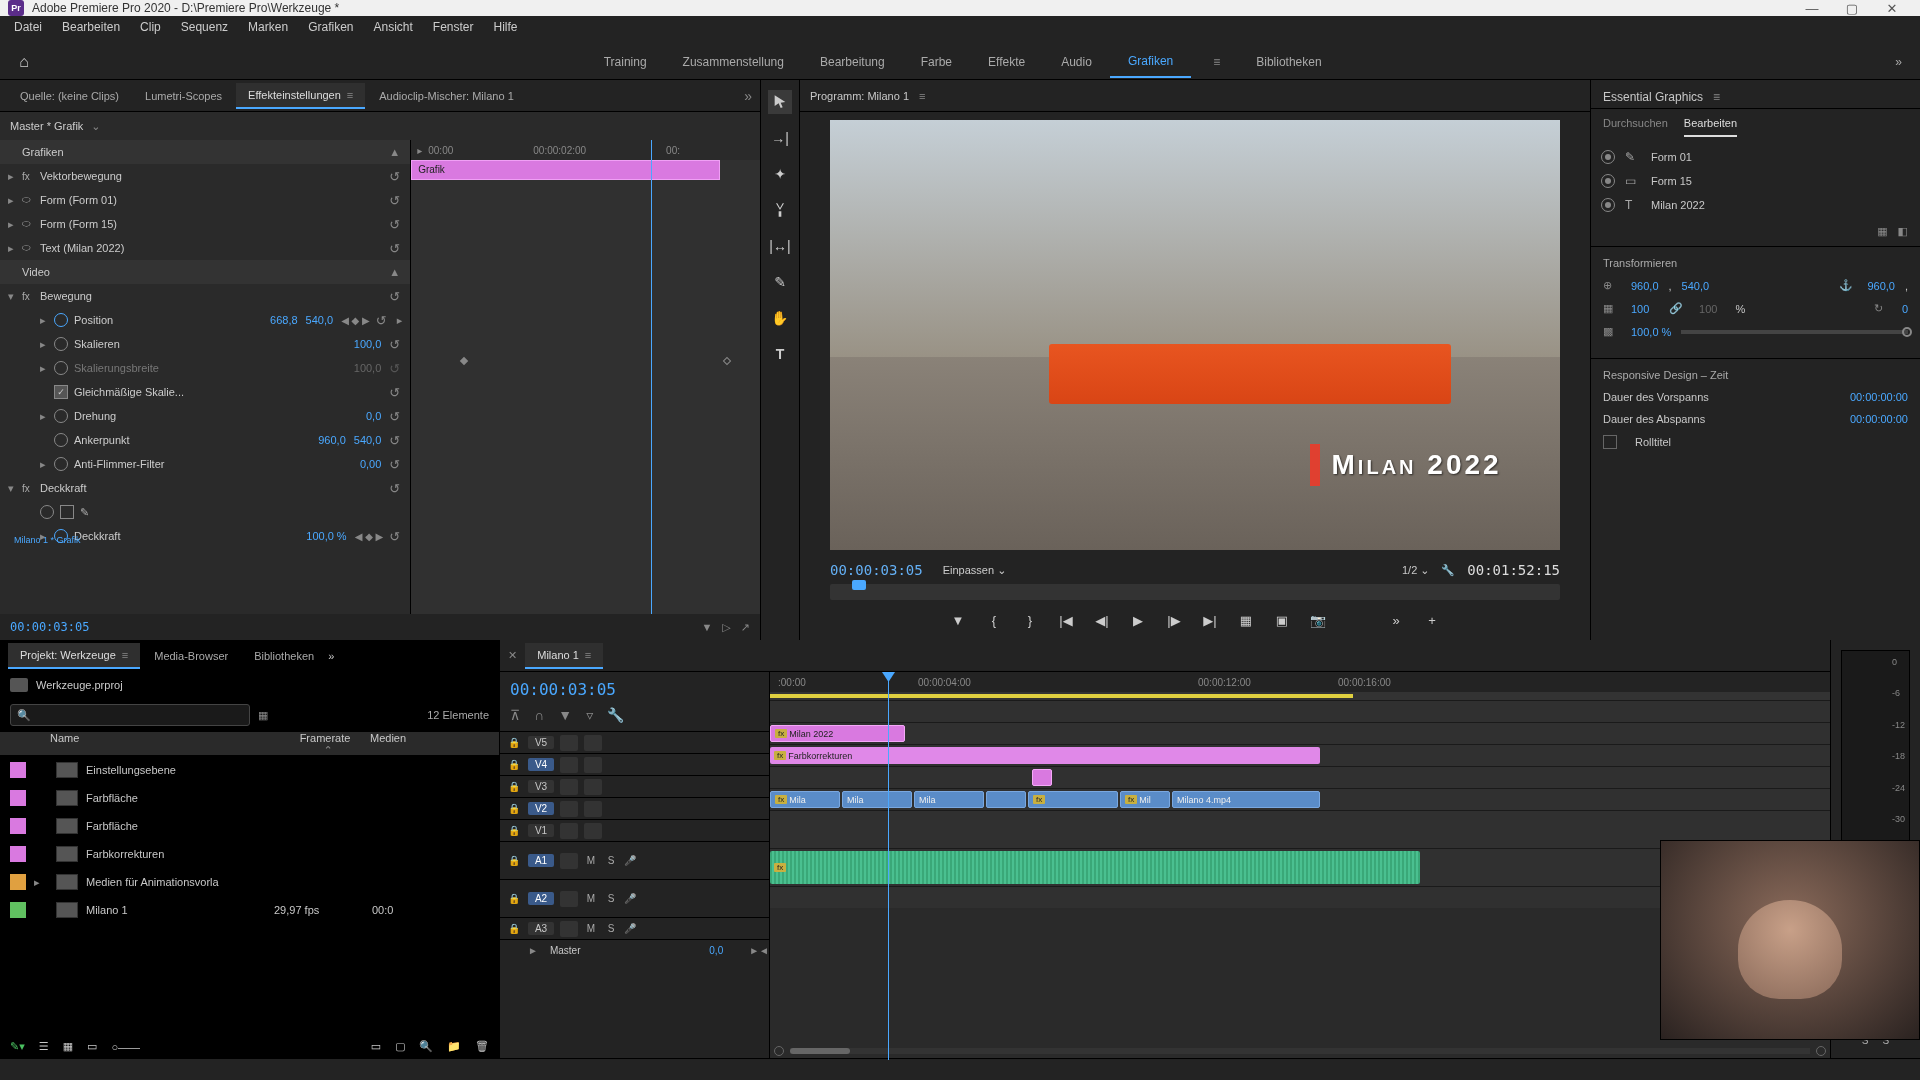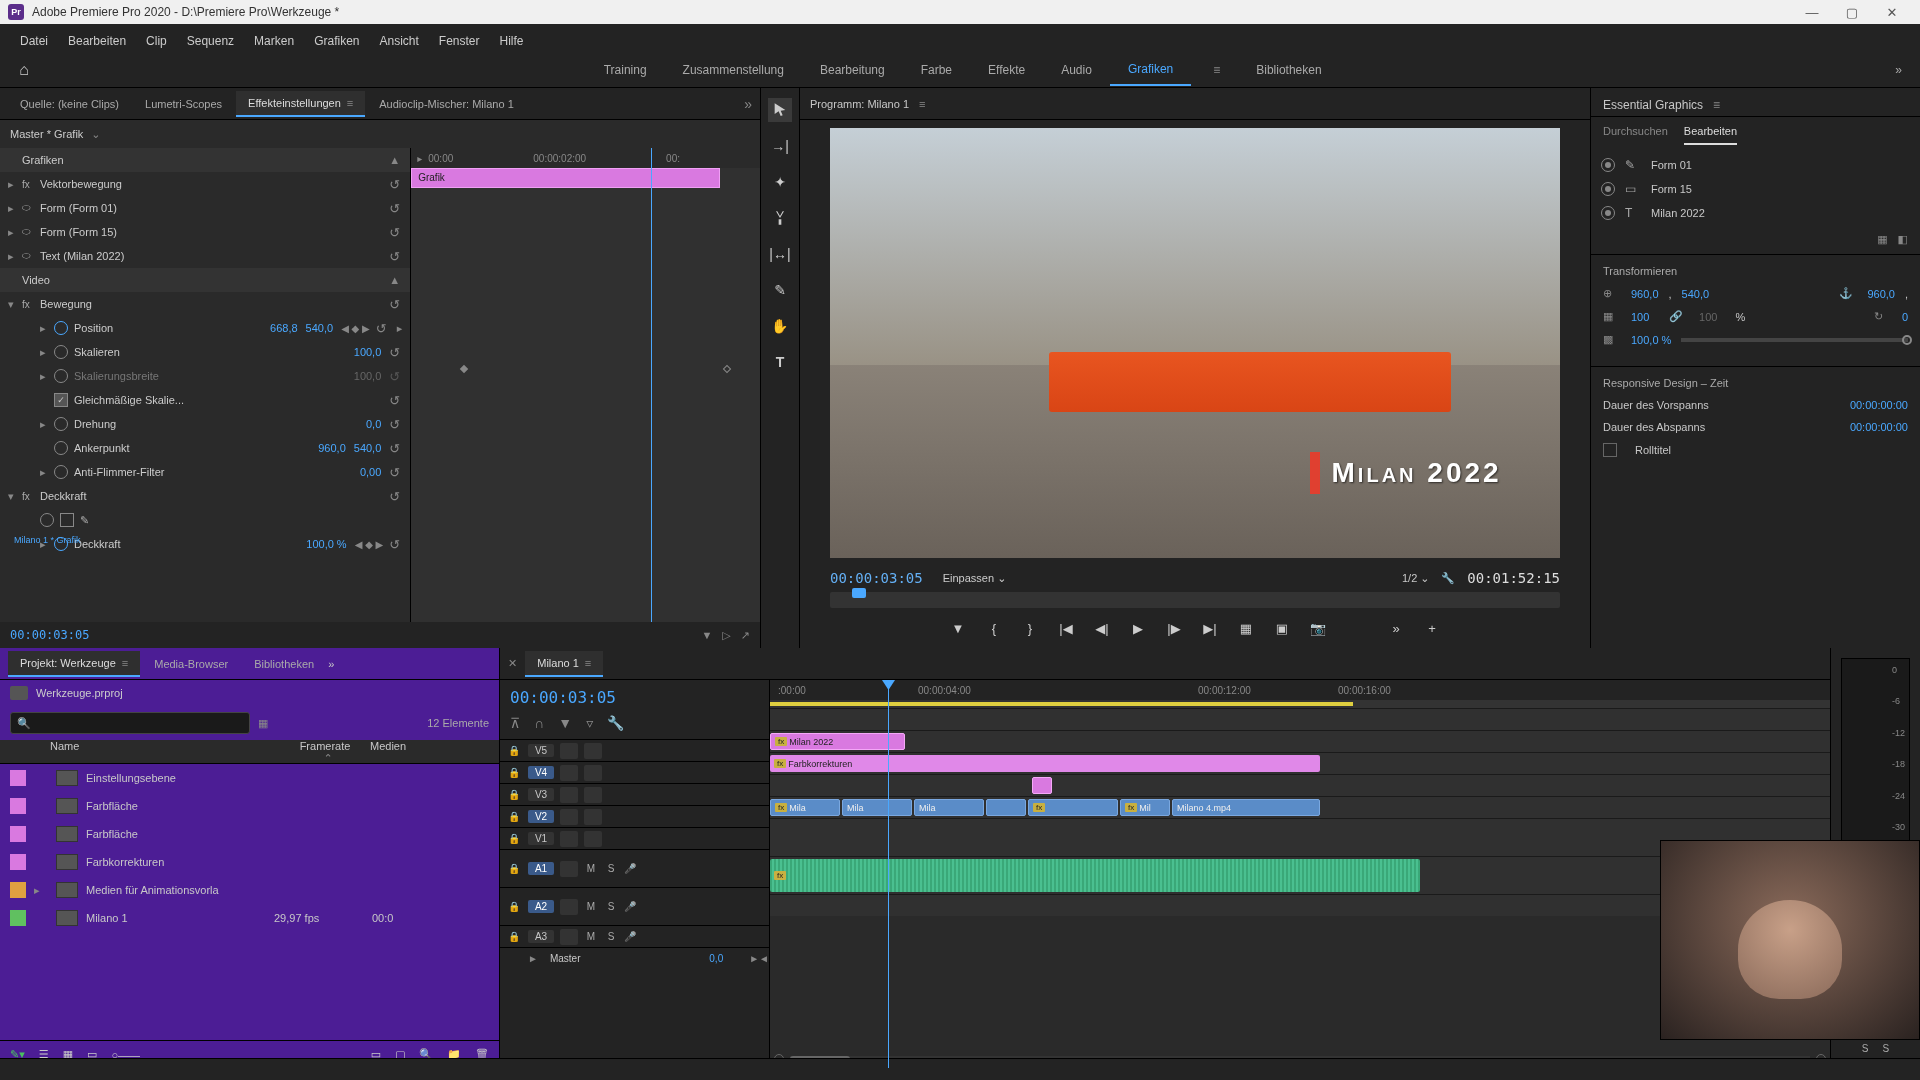--- a/index.html
+++ b/index.html
@@ -1,26 +1,26 @@
 <!DOCTYPE html>
 <html><head>
 <meta charset="utf-8">
 <style>
 * { margin:0; padding:0; box-sizing:border-box; font-family:"Segoe UI",Arial,sans-serif; user-select:none; }
 body { background:#1a1a1a; color:#c8c8c8; font-size:11px; width:1920px; height:1080px; overflow:hidden; position:relative; }
 
 
-.title-bar { height:24px; background:#f0f0f0; display:flex; align-items:center; padding:0 8px; color:#333; font-size:12px; }
+.title-bar { height:16px; background:#f0f0f0; display:flex; align-items:center; padding:0 8px; color:#333; font-size:12px; }
 .title-bar .app-icon { width:16px; height:16px; background:#5b2d8a; border-radius:3px; margin-right:8px; display:flex; align-items:center; justify-content:center; }
 .title-bar .app-icon::before { content:"Pr"; font-size:9px; color:#fff; font-weight:bold; }
 .title-bar .spacer { flex:1; }
 .win-btn { width:40px; height:28px; display:flex; align-items:center; justify-content:center; font-size:13px; color:#555; }
 
 
-.menu-bar { height:28px; background:#232323; display:flex; align-items:flex-end; padding-left:10px; font-size:12px; }
+.menu-bar { height:28px; background:#232323; display:flex; align-items:flex-start; padding-left:4px; font-size:12px; }
 .menu-item { padding:4px 10px; color:#ccc; }
 
 
 .workspace-bar { height:36px; background:#232323; display:flex; align-items:center; border-bottom:1px solid #000; }
 .home-icon { width:48px; display:flex; justify-content:center; font-size:16px; color:#ccc; }
 .ws-spacer { flex:1; }
 .ws-tab { padding:8px 18px; color:#aaa; font-size:12px; }
 .ws-tab.active { color:#4aa8ff; border-bottom:2px solid #4aa8ff; }
 
 
@@ -106,21 +106,21 @@
 .eg-section { padding:10px 12px; border-top:1px solid #000; }
 .eg-section .title { color:#aaa; font-size:11px; margin-bottom:10px; }
 .eg-row { display:flex; align-items:center; gap:10px; margin-bottom:10px; font-size:11px; }
 .eg-row .ic { width:18px; color:#888; }
 .eg-row .num { color:#4aa8ff; }
 .eg-row .slider { flex:1; height:4px; background:#444; position:relative; }
 .eg-row .slider .knob { position:absolute; right:-4px; top:-3px; width:10px; height:10px; border:2px solid #888; border-radius:50%; }
 
 
 .lower-panels { display:flex; height:420px; }
-.project-panel { width:500px; background:#4c1d95; border-right:1px solid #000; display:flex; flex-direction:column; }
+.project-panel { width:500px; background:#000000; border-right:1px solid #000; display:flex; flex-direction:column; }
 .timeline-panel { flex:1; background:#232323; display:flex; flex-direction:column; position:relative; }
 .meters-panel { width:90px; background:#232323; border-left:1px solid #000; position:relative; }
 
 .proj-tabs { height:32px; display:flex; align-items:center; padding-left:8px; border-bottom:1px solid #000; gap:2px; }
 .proj-name { padding:6px 10px; color:#ccc; font-size:11px; display:flex; align-items:center; }
 .bin-icon { width:18px; height:14px; background:#555; border-radius:2px; margin-right:8px; }
 .search-row { display:flex; align-items:center; padding:6px 10px; gap:8px; }
 .search-box { flex:1; max-width:240px; height:22px; background:#1a1a1a; border:1px solid #444; border-radius:3px; display:flex; align-items:center; padding-left:6px; }
 .proj-count { margin-left:auto; color:#aaa; }
 .proj-header-row { display:flex; height:24px; background:#2a2a2a; border-bottom:1px solid #000; align-items:flex-start; font-size:11px; padding-left:50px; }

